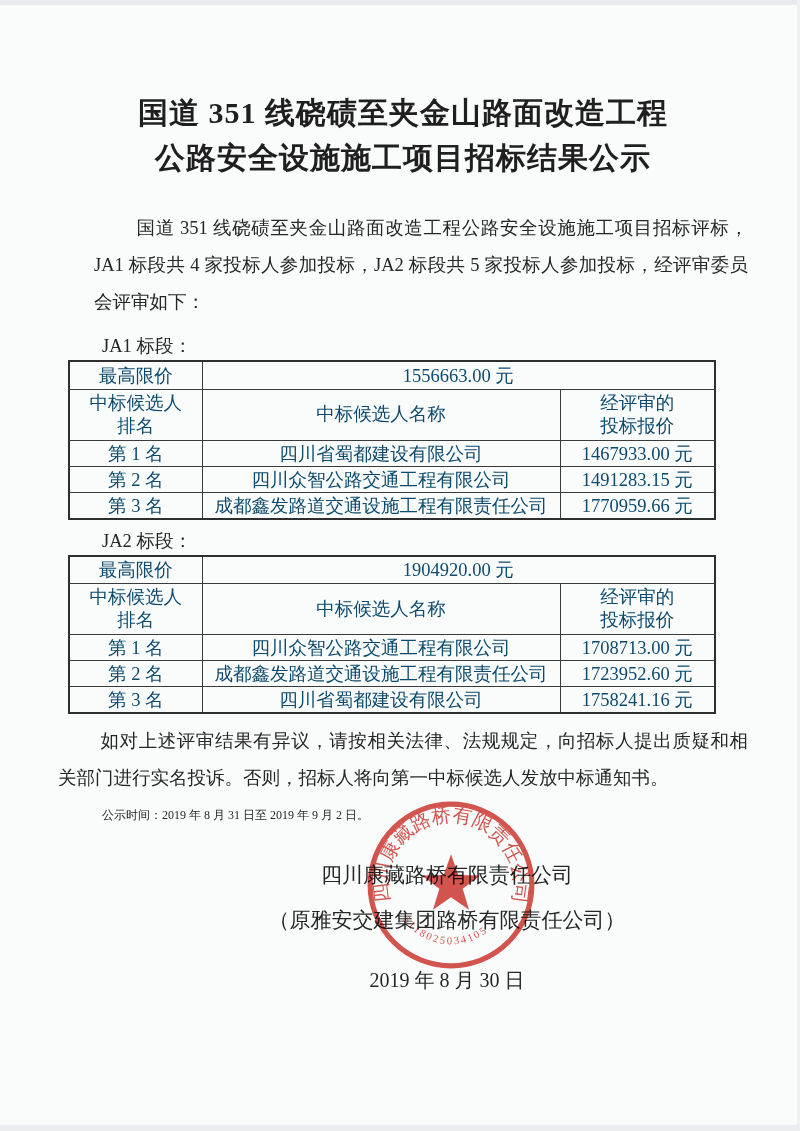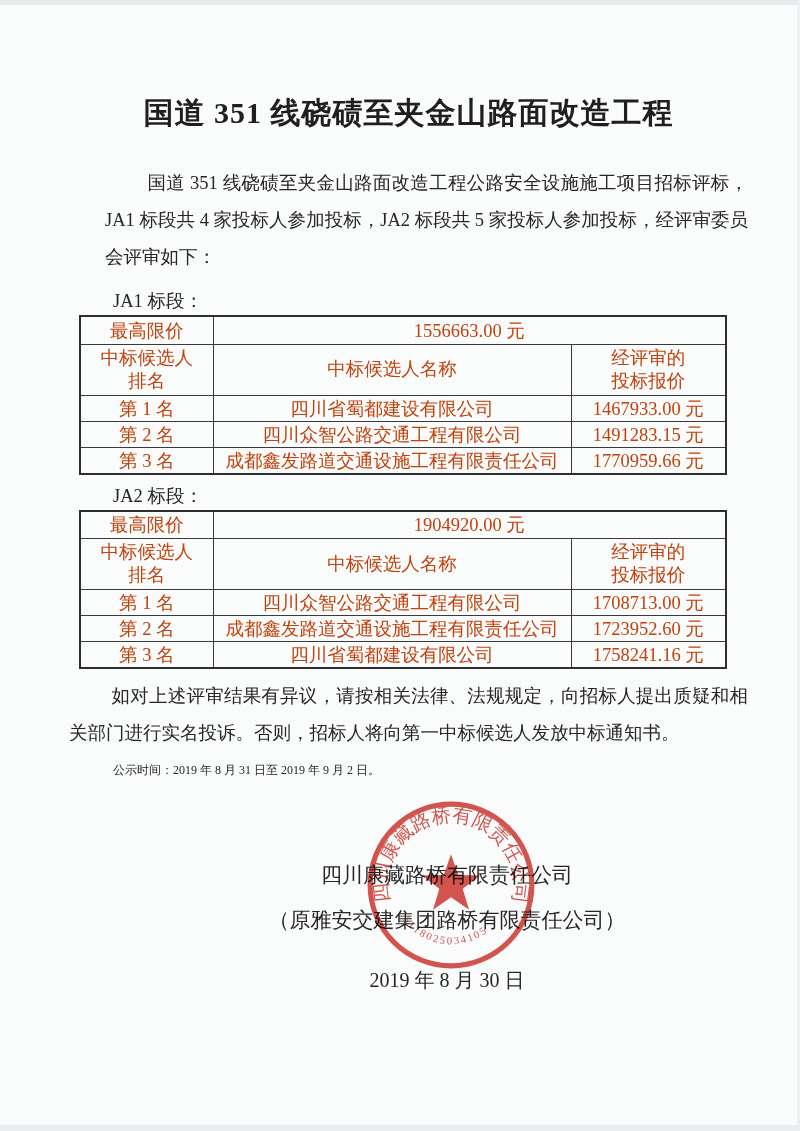--- a/index.html
+++ b/index.html
@@ -8,21 +8,21 @@
   .page {
     position:relative; width:800px; height:1131px;
     background:#fafbfb; overflow:hidden;
     font-family:"Liberation Serif","DejaVu Serif",serif;
     color:#262626;
   }
   .edge-top    { position:absolute; top:0; left:0; right:0; height:5px; background:#e8ebee; }
   .edge-bottom { position:absolute; bottom:0; left:0; right:0; height:6px; background:#ebeef1; }
   .edge-right  { position:absolute; top:0; bottom:0; right:0; width:3px; background:#eef1f3; }
 
-  .content { position:absolute; top:0; left:11px; right:0; padding:0 52px 0 58px;font-family:Liberation Serif, serif; }
+  .content { position:absolute; top:0; left:0; right:0; padding:0 52px 0 58px;font-family:Liberation Serif, serif; }
 
   .title {
     margin-top:90px; text-align:center;
     font-size:30px; font-weight:bold; line-height:45px; letter-spacing:1px;
     color:#1f1f1f;
   }
   .para {
     font-size:18.5px; line-height:37px; text-align:justify;
   }
   .intro   { margin-top:30px; text-indent:2.3em;margin-left:36px; }
@@ -33,21 +33,21 @@
   .label2 { margin-top:8px; }
 
   table.bid-table {
     border-collapse:collapse; table-layout:fixed;
     width:646px; margin-left:10px;
     border:2px solid #2e2e2e;
   }
   table.bid-table td {
     border:1px solid #3a3a3a;
     font-size:18.5px; text-align:center; vertical-align:middle;
-    padding:0; color:#c2410c;
+    padding:0; color:#0c4a6e;
   }
   .col-rank  { width:133px; }
   .col-name  { width:358px; }
   .col-price { width:155px; }
   .row-max td  { height:28px; }
   .row-head td { height:51px; line-height:23px; }
   .row-data td { height:26px; }
   td.name-cell { text-align:left; padding-left:11px; }
   .two-line span { display:block; }
 
@@ -68,20 +68,21 @@
 
 <div class="page">
   <div class="edge-top"></div>
   <div class="edge-right"></div>
   <div class="edge-bottom"></div>
 
   <div class="content">
 
     <div class="title">
       <div>国道 351 线硗碛至夹金山路面改造工程</div>
+      <div>公路安全设施施工项目招标结果公示</div>
     </div>
 
     <p class="para intro">国道 351 线硗碛至夹金山路面改造工程公路安全设施施工项目招标评标，JA1 标段共 4 家投标人参加投标，JA2 标段共 5 家投标人参加投标，经评审委员会评审如下：</p>
 
     <div class="section-label">JA1 标段：</div>
     <table class="bid-table">
       <colgroup>
           <col class="col-rank">
           <col class="col-name">
           <col class="col-price">

